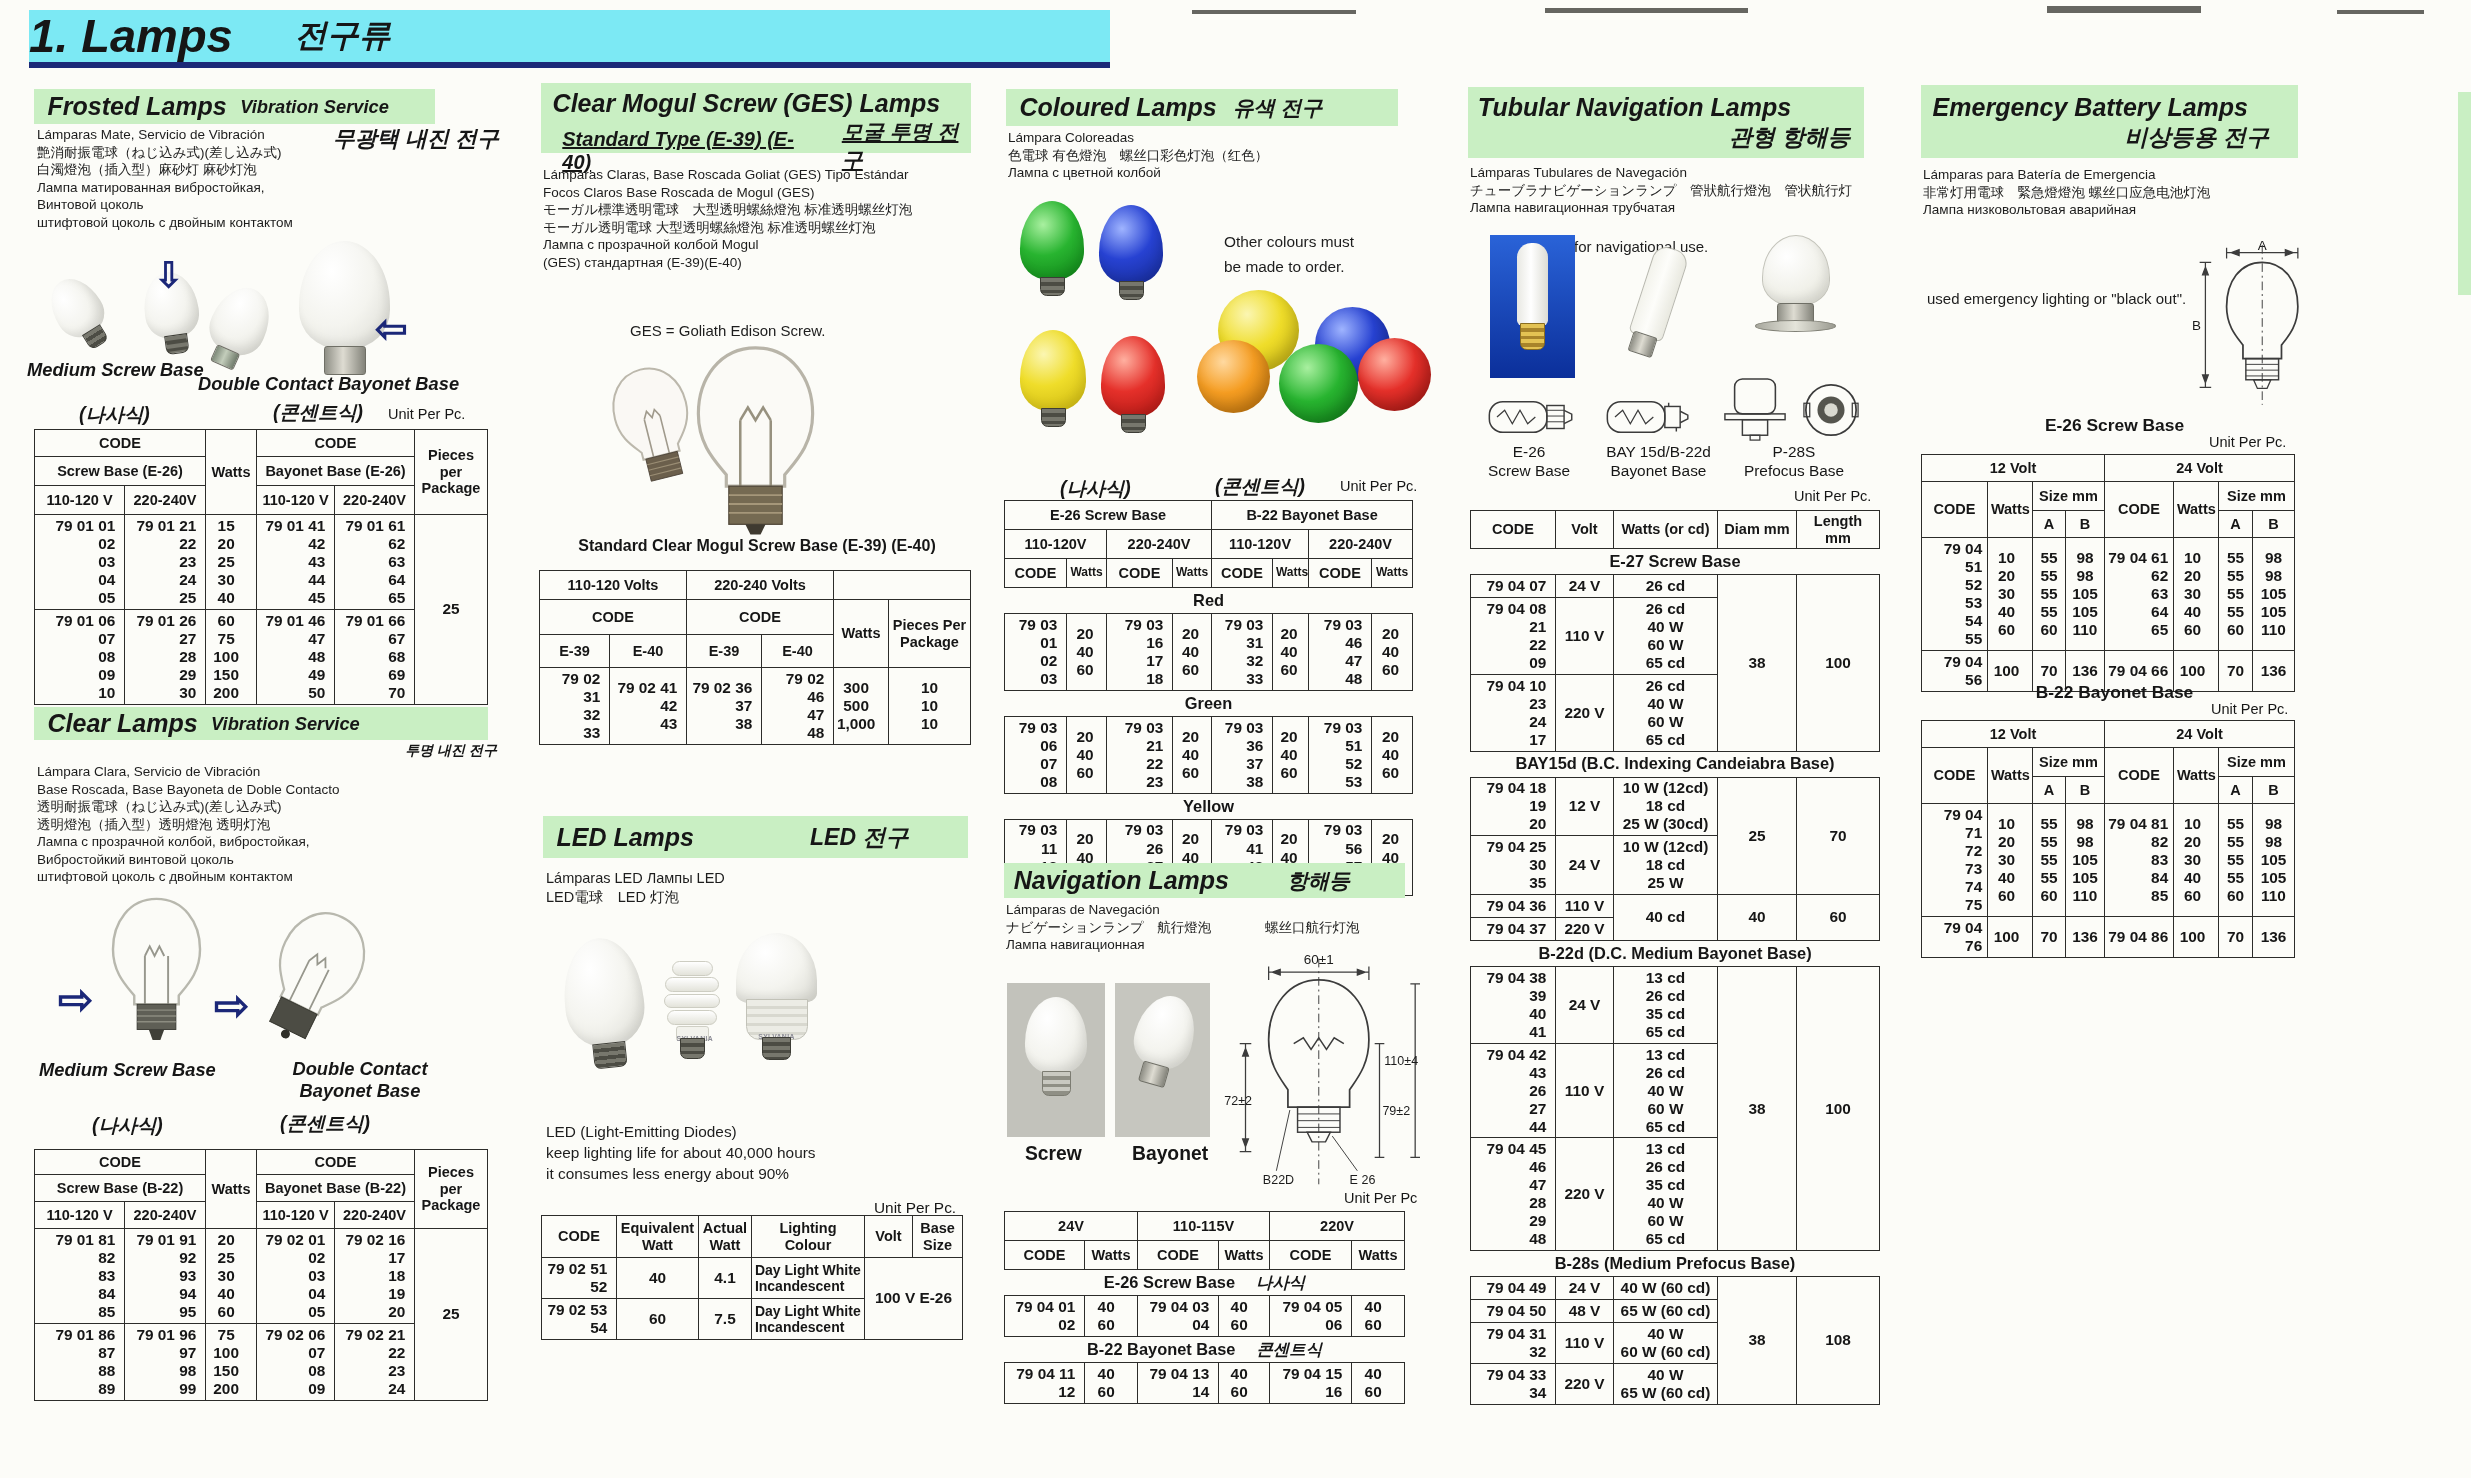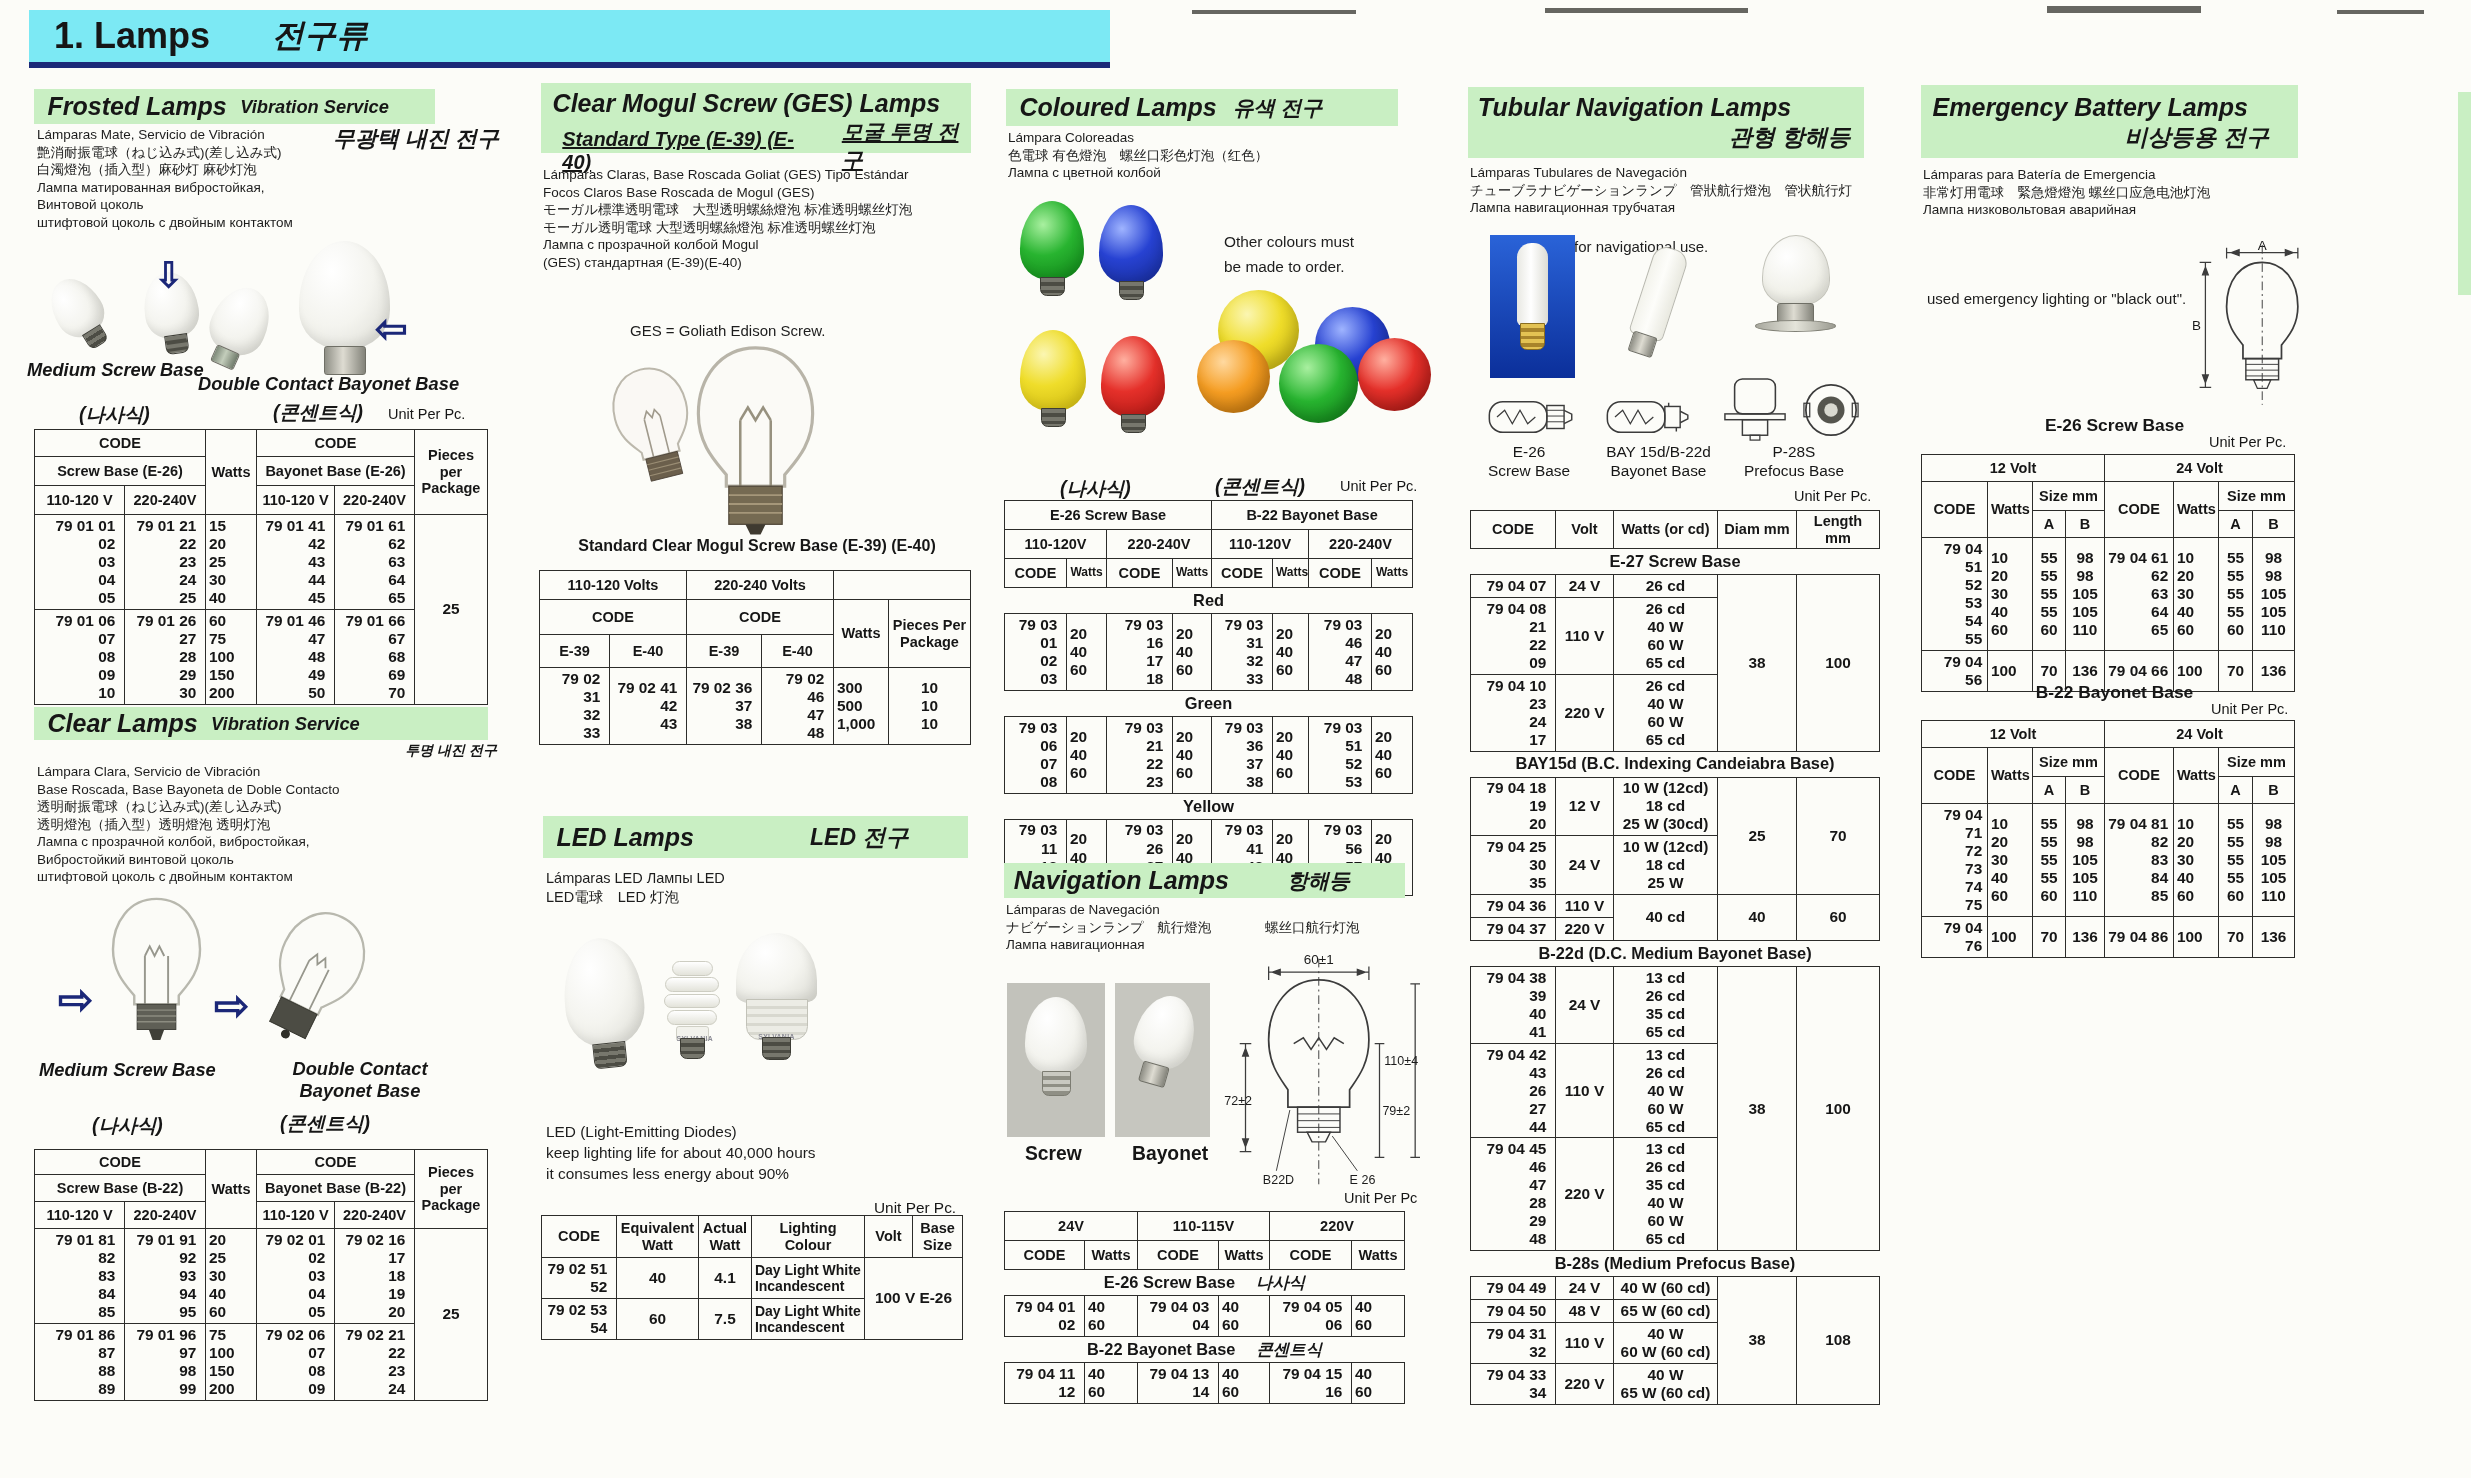--- a/index.html
+++ b/index.html
@@ -3,39 +3,39 @@
 <meta charset="utf-8">
 <style>
 *{margin:0;padding:0;box-sizing:border-box;}
 html,body{background:#8d8d89;}
 .page{position:relative;width:2472px;height:1478px;background:#fcfcf8;font-family:"Liberation Sans",sans-serif;color:#161616;overflow:hidden;}
 .abs{position:absolute;}
 .pre{white-space:pre-line;}
 .ti{font-style:italic;font-weight:bold;}
 
 .title-band{background:#7ce9f4;border-bottom:6.8px solid #1c2a78;display:flex;align-items:center;}
-.title-band .t1{font-size:36px;font-weight:bold;margin-left:25px;}
+.title-band .t1{font-size:47px;font-style:italic;font-weight:bold;}
 .title-band .t2{font-size:32px;font-style:italic;font-weight:bold;margin-left:62px;}
 
 .band{background:#c9efc3;}
 .band .h1{font-size:25px;font-style:italic;font-weight:bold;}
 .band .h2{font-size:18.3px;font-style:italic;font-weight:bold;}
 .band .kr{font-size:21px;font-style:italic;font-weight:bold;}
 .desc{font-size:13.5px;line-height:1.3;white-space:pre-line;color:#1d1d1d;}
 .note{font-size:15px;color:#1d1d1d;white-space:pre-line;}
 .small-lab{font-size:14.5px;}
 .krlab{font-size:19.3px;font-style:italic;font-weight:bold;}
 .imglab{font-size:18.3px;font-style:italic;font-weight:bold;}
 
 table.cat{border-collapse:collapse;table-layout:fixed;position:absolute;background:transparent;}
 .cat th,.cat td{border:1.5px solid #2c2c2a;white-space:pre-line;vertical-align:middle;padding:1.9px 2.9px;}
 .cat th{font-weight:bold;text-align:center;font-size:14.5px;line-height:1.15;}
 .cat td{font-weight:bold;font-size:15.4px;line-height:1.17;}
 .cat td.code{text-align:right;padding-right:8.7px;}
-.cat td.num{text-align:left;padding-right:12.6px;}
+.cat td.num{text-align:center;padding-right:12.6px;}
 .cat td.ctr{text-align:center;}
 .cat tr.name td{border-left:none;border-right:none;text-align:center;font-size:16.4px;padding:2.9px 0;}
 .cat tr.name td .krx{font-style:italic;margin-left:21px;}
 
 .bulb{position:absolute;display:flex;flex-direction:column;align-items:center;}
 .glass{background:radial-gradient(ellipse at 36% 28%,#ffffff 0%,#f4f4ef 50%,#d8d8d0 100%);border-radius:50% 50% 44% 44%/60% 60% 36% 36%;box-shadow:inset -3.9px -5.8px 9.7px rgba(0,0,0,.08);}
 .g-green{background:radial-gradient(circle at 36% 30%,#a9f0a0 0%,#28b430 45%,#0c7d14 100%);}
 .g-blue{background:radial-gradient(circle at 36% 30%,#9fb4ff 0%,#2742d2 45%,#14288f 100%);}
 .g-yellow{background:radial-gradient(circle at 36% 30%,#fbf6b2 0%,#efdd2a 45%,#c9b40e 100%);}
 .g-red{background:radial-gradient(circle at 36% 30%,#ffb0a0 0%,#e5302a 45%,#a81410 100%);}

